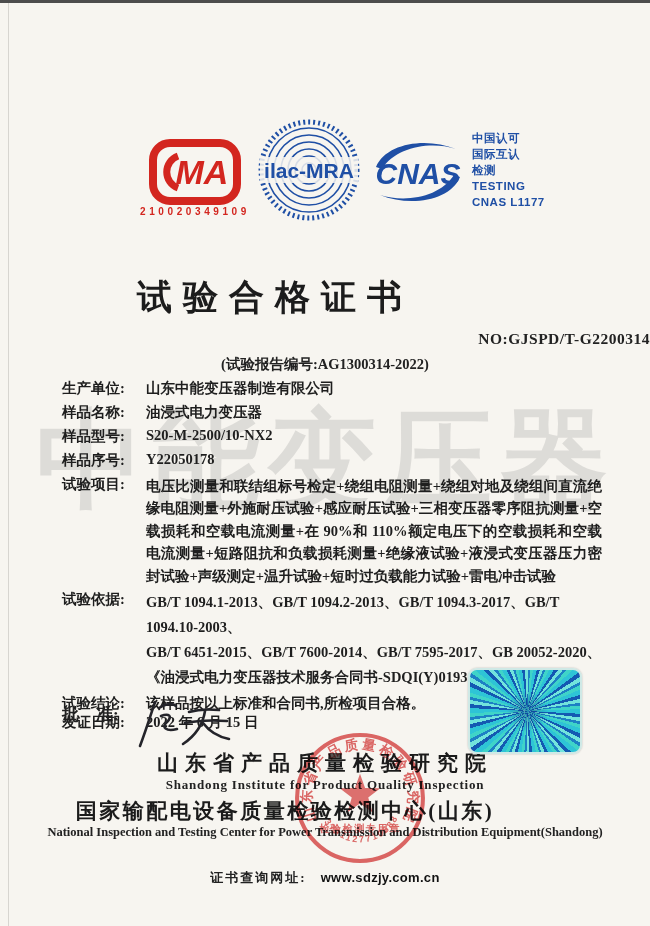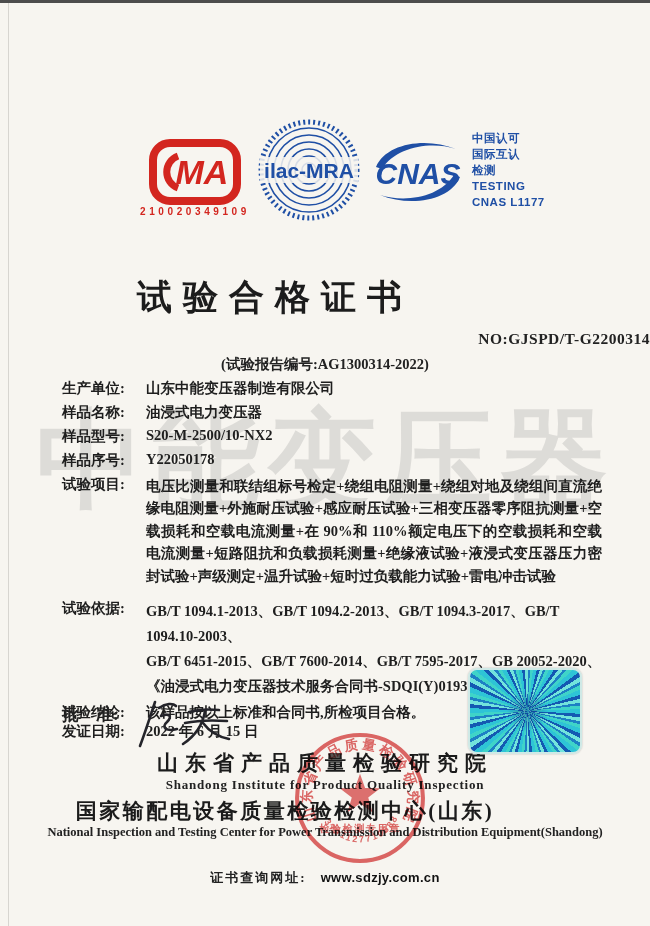--- a/index.html
+++ b/index.html
@@ -40,21 +40,21 @@
     font-size:14.5px; font-weight:700; }
 
   
   .fields { left:62px; top:379px; width:540px; font-size:14.5px; color:#1e1e1e; }
   .frow { display:flex; align-items:flex-start; }
   .frow.simple { height:24px; }
   .flabel { flex:0 0 84px; font-weight:700; white-space:nowrap; }
   .fvalue { flex:1; font-weight:600; }
   .items-value { line-height:22.4px; text-align:justify; }
   .basis-value div { line-height:25px; }
-  .frow.basis { margin-top:12px; }
+  .frow.basis { margin-top:3px; }
   .frow.concl { margin-top:4px; height:19px; }
   .frow.date  { height:19px; }
 
   
   .approve { left:62px; top:703px; font-size:17px; font-weight:700; }
   .signature { left:133px; top:696px; }
 
   
   .sticker {
     left:468px; top:668px; width:114px; height:86px; z-index:3; position:absolute;

